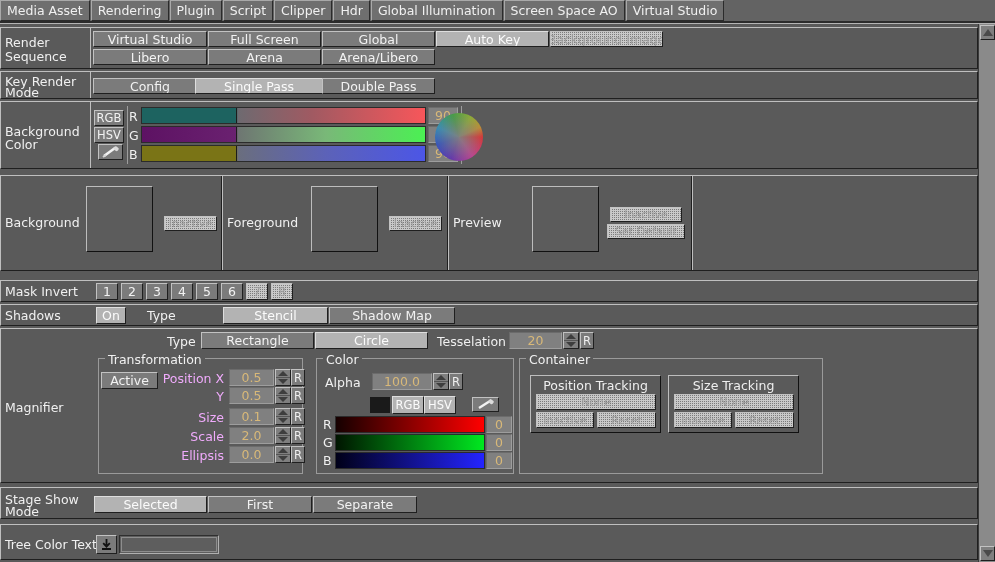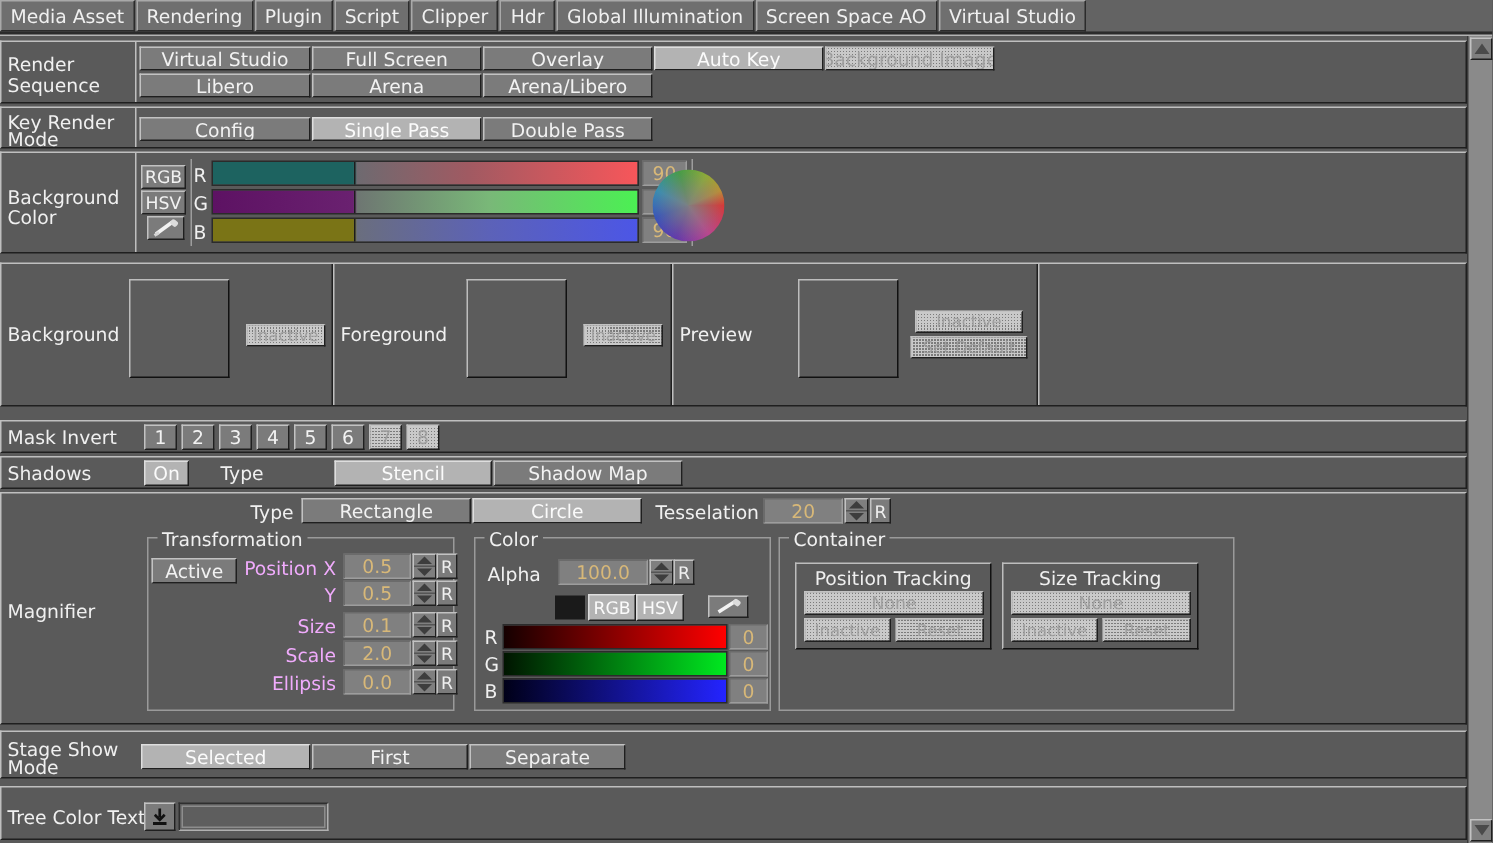--- a/index.html
+++ b/index.html
@@ -211,21 +211,21 @@
     <div class="rowlabel" style="left:4px;top:22px;">Sequence</div>
     <div class="vdiv" style="left:89px;top:0;height:40px;"></div>
 
     <div class="btn" style="left:92px;top:3px;width:114px;height:16px;">
         <span class="lbl">Virtual Studio</span>
       </div>
     <div class="btn" style="left:207px;top:3px;width:113px;height:16px;">
         <span class="lbl">Full Screen</span>
       </div>
     <div class="btn" style="left:321px;top:3px;width:113px;height:16px;">
-        <span class="lbl">Overlay</span>
+        <span class="lbl">Global</span>
       </div>
     <div class="btn sel" style="left:435px;top:3px;width:113px;height:16px;">
         <span class="lbl">Auto Key</span>
       </div>
     <div class="btn disabled" style="left:549px;top:3px;width:113px;height:16px;">
         <span class="lbl">Background Image</span>
       </div>
 
     <div class="btn" style="left:92px;top:21px;width:114px;height:16px;">
         <span class="lbl">Libero</span>
@@ -238,21 +238,21 @@
       </div>
   </div>
 
   <div class="row" style="top:71px;width:978px;height:28px;">
     <div class="rowlabel" style="left:4px;top:3px;">Key Render</div>
     <div class="rowlabel" style="left:4px;top:14px;">Mode</div>
     <div class="vdiv" style="left:89px;top:0;height:26px;"></div>
     <div class="btn" style="left:92px;top:6px;width:114px;height:16px;">
         <span class="lbl">Config</span>
       </div>
-    <div class="btn sel" style="left:207px;top:6px;width:113px;height:16px;">
+    <div class="btn sel" style="left:194px;top:6px;width:128px;height:16px;">
         <span class="lbl">Single Pass</span>
       </div>
     <div class="btn" style="left:321px;top:6px;width:113px;height:16px;">
         <span class="lbl">Double Pass</span>
       </div>
   </div>
 
   <div class="row" style="top:101px;width:978px;height:68px;">
     <div class="rowlabel" style="left:4px;top:23px;">Background</div>
     <div class="rowlabel" style="left:4px;top:36px;">Color</div>

